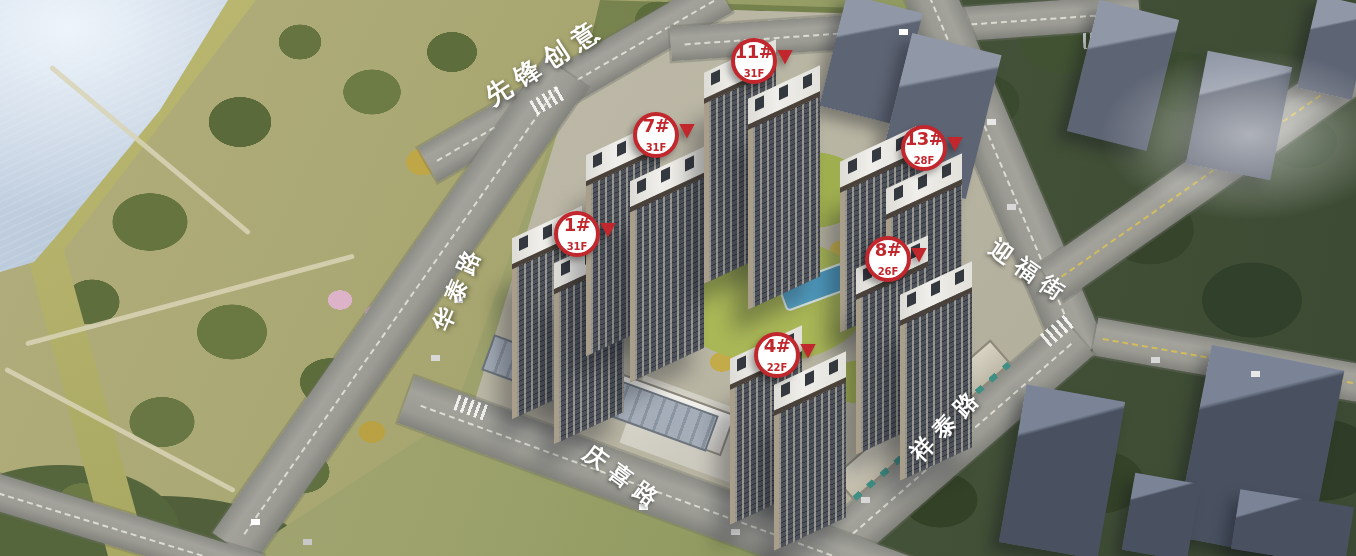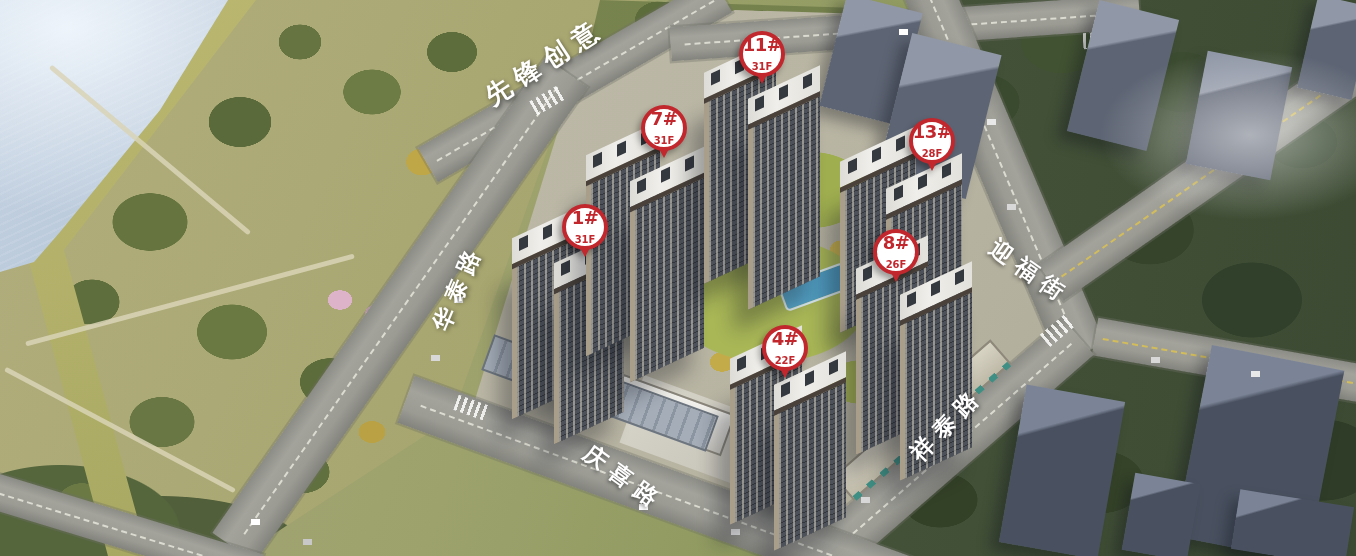--- a/index.html
+++ b/index.html
@@ -153,21 +153,21 @@
     box-shadow:-14px 16px 18px rgba(20,22,30,.32);}
 
   .haze{position:absolute; z-index:9; pointer-events:none;
     background:radial-gradient(closest-side,rgba(255,255,255,.5),rgba(255,255,255,0));}
 
   
   .road-label{position:absolute; z-index:35; white-space:nowrap;
     transform:translate(-50%,-50%) rotate(var(--ang,0deg));
     color:var(--road-label,#fff); font-size:23px; font-weight:700; letter-spacing:8px;
     text-shadow:0 2px 4px rgba(0,0,0,.5);}
-  .pin{position:absolute; z-index:40; display:flex; flex-direction:column; align-items:center;
+  .pin{position:absolute; z-index:40; display:flex; flex-direction:row; align-items:center;
     transform:translate(-50%,-100%); filter:drop-shadow(-3px 4px 3px rgba(0,0,0,.35)); cursor:pointer;}
   .pin-bubble{width:46px; height:46px; border-radius:50%; background:#fff; box-sizing:border-box;
     border:4px solid var(--pin-red,#c1272d); display:flex; flex-direction:column;
     align-items:center; justify-content:center; position:relative; z-index:2;}
   .pin-num{font-size:18px; font-weight:800; color:var(--pin-red,#c1272d); line-height:1; letter-spacing:-0.5px;}
   .pin-floors{font-size:10px; font-weight:700; color:var(--pin-red,#c1272d); line-height:1; margin-top:8px;}
   .pin-tail{width:16px; height:15px; background:var(--pin-red,#c1272d); margin-top:-8px;
     clip-path:polygon(0 0,100% 0,50% 100%); z-index:1;}
 </style>
 </head>

